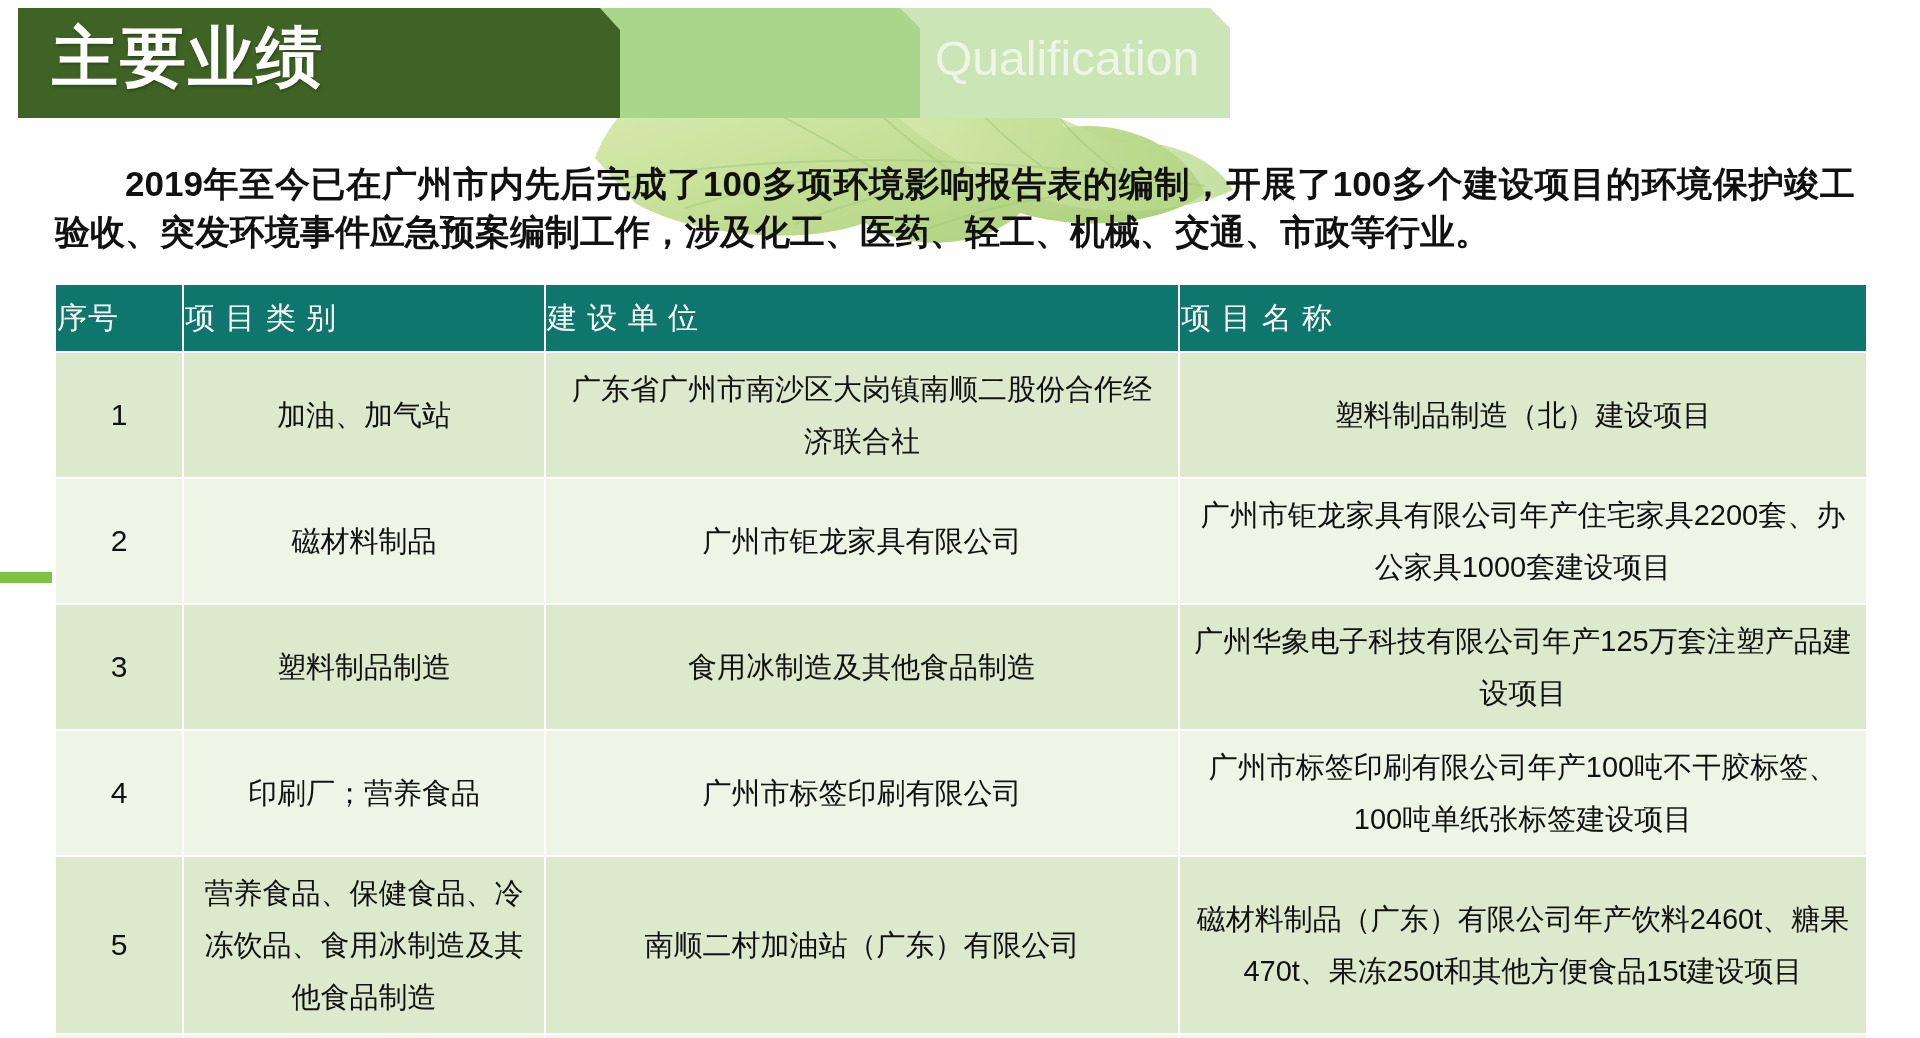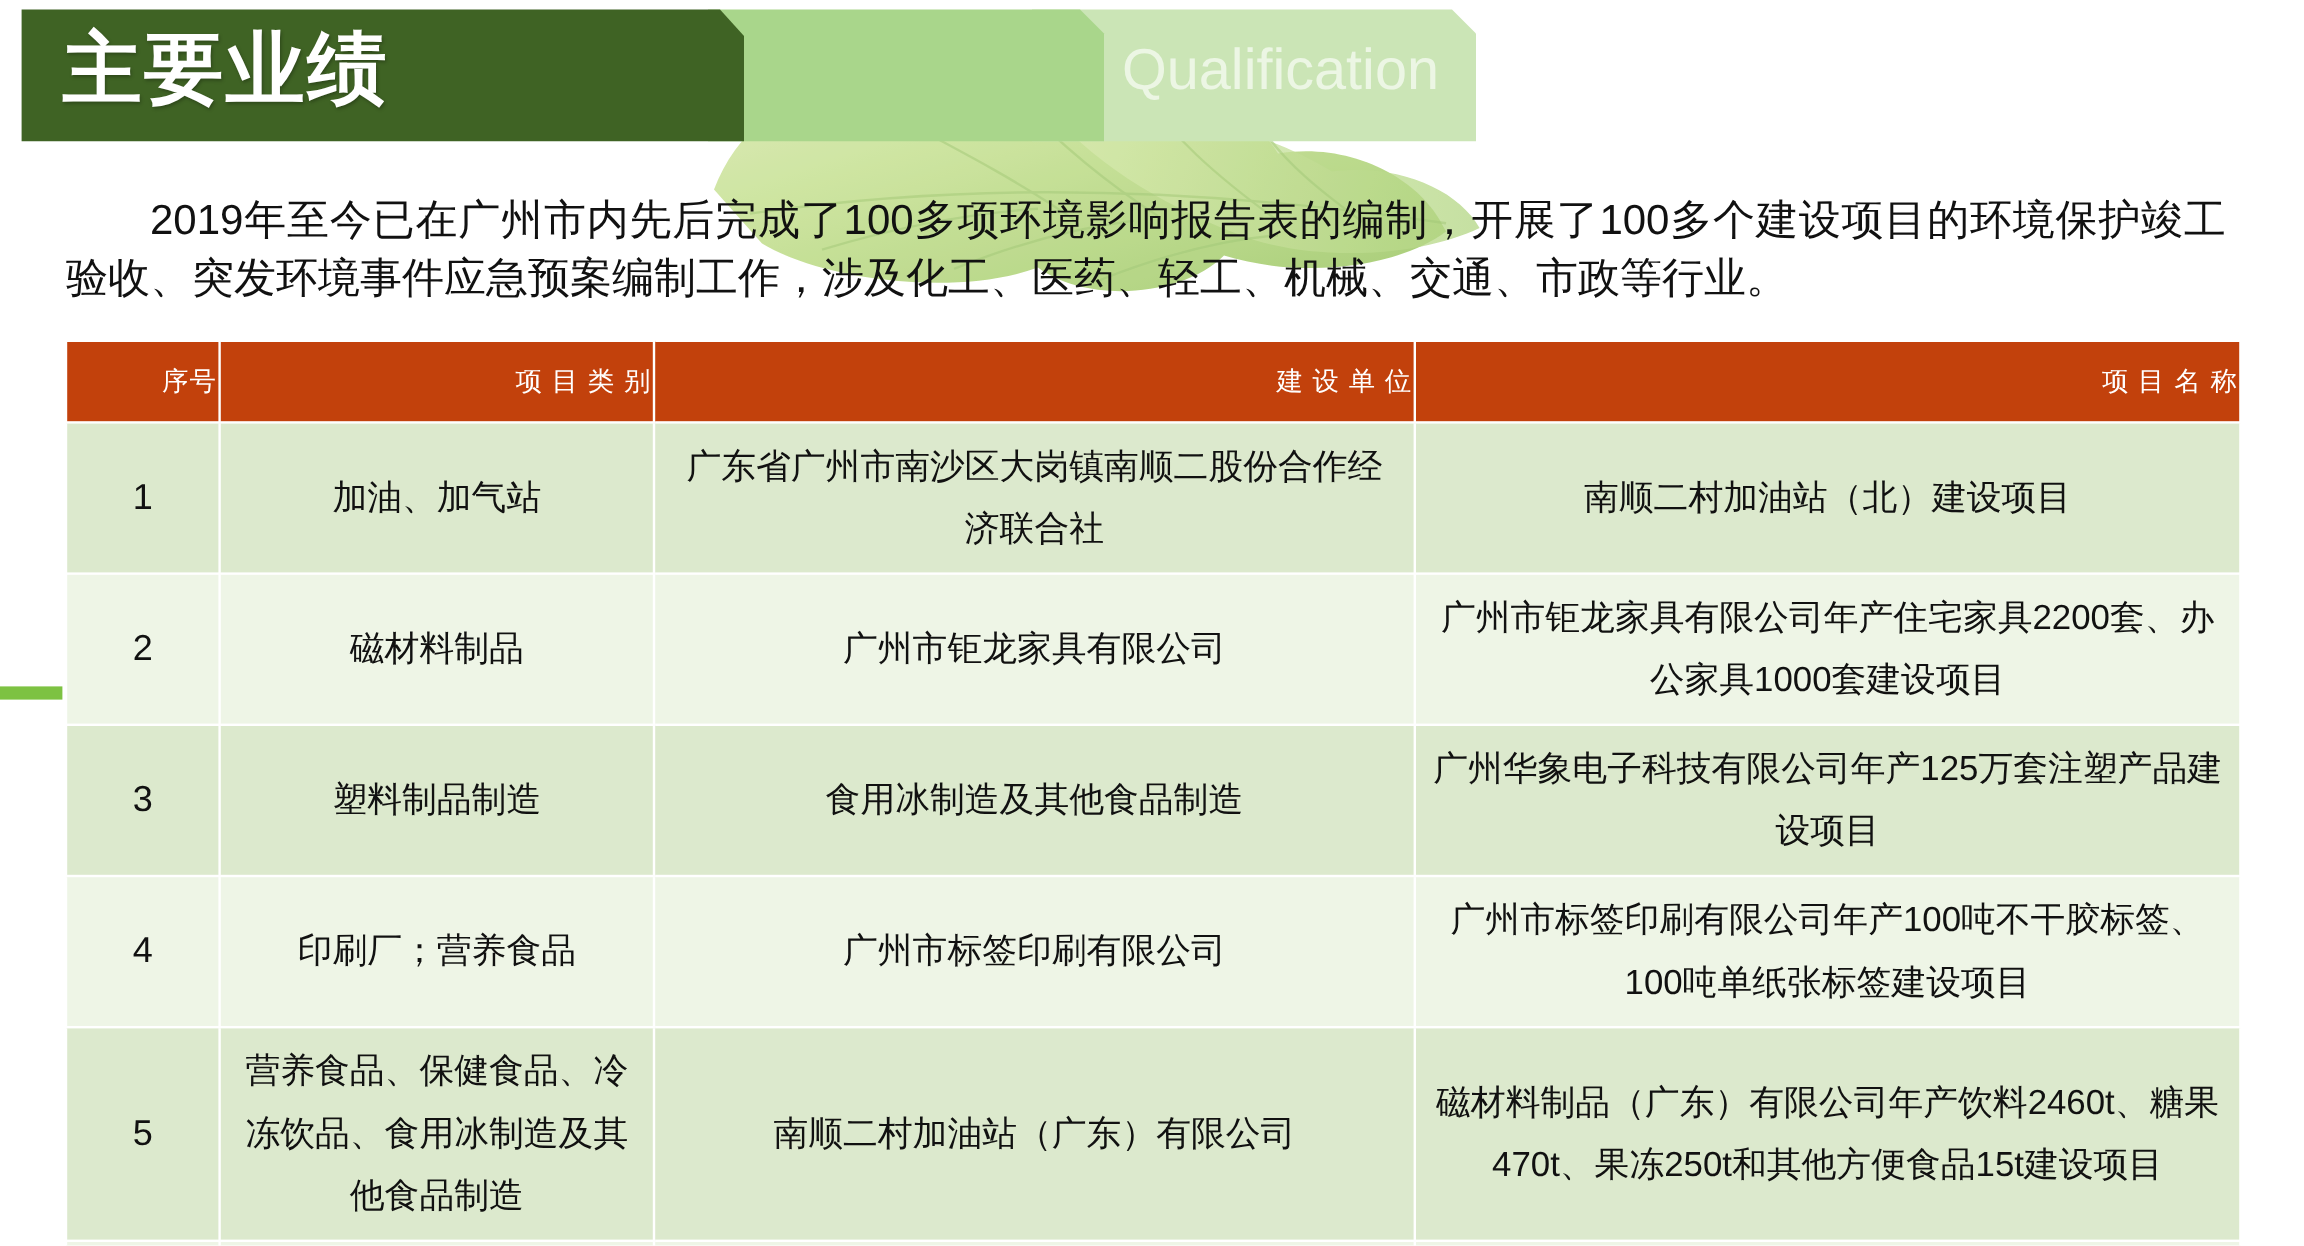--- a/index.html
+++ b/index.html
@@ -43,21 +43,21 @@
     text-align:center;
   }
 
   
   #intro{
     position:absolute;left:55px;top:160px;width:1800px;
     z-index:4;
     font-size:35px;line-height:48px;color:#111111;
     text-align:justify;
     text-indent:70px;
-    font-weight:400;
+    font-weight:700;
   }
 
   
   #side-tab{
     position:absolute;left:0px;top:572px;width:52px;height:11px;
     background:#7dc242;z-index:5;
   }
 
   
   #perf-table{
@@ -65,27 +65,27 @@
     border-collapse:collapse;
     table-layout:fixed;
     z-index:4;
   }
   #perf-table col.c0{width:128px;}
   #perf-table col.c1{width:362px;}
   #perf-table col.c2{width:634px;}
   #perf-table col.c3{width:688px;}
 
   #perf-table th{
-    background:#c2410c;
+    background:#0f766e;
     color:#ffffff;
-    font-size:22px;
+    font-size:30px;
     font-weight:500;
     height:64px;
     border:2px solid #ffffff;
-    text-align:right;
+    text-align:left;
     vertical-align:middle;
     letter-spacing:1px;
   }
   #perf-table td{
     border:2px solid #ffffff;
     text-align:center;
     vertical-align:middle;
     font-size:29px;
     line-height:52px;
     color:#111111;
@@ -160,21 +160,21 @@
       <th>项 目 类 别</th>
       <th>建 设 单 位</th>
       <th>项 目 名 称</th>
     </tr>
   </thead>
   <tbody>
     <tr class="odd">
       <td class="idx">1</td>
       <td>加油、加气站</td>
       <td>广东省广州市南沙区大岗镇南顺二股份合作经济联合社</td>
-      <td>南顺二村加油站（北）建设项目</td>
+      <td>塑料制品制造（北）建设项目</td>
     </tr>
     <tr class="even">
       <td class="idx">2</td>
       <td>磁材料制品</td>
       <td>广州市钜龙家具有限公司</td>
       <td>广州市钜龙家具有限公司年产住宅家具2200套、办公家具1000套建设项目</td>
     </tr>
     <tr class="odd">
       <td class="idx">3</td>
       <td>塑料制品制造</td>

